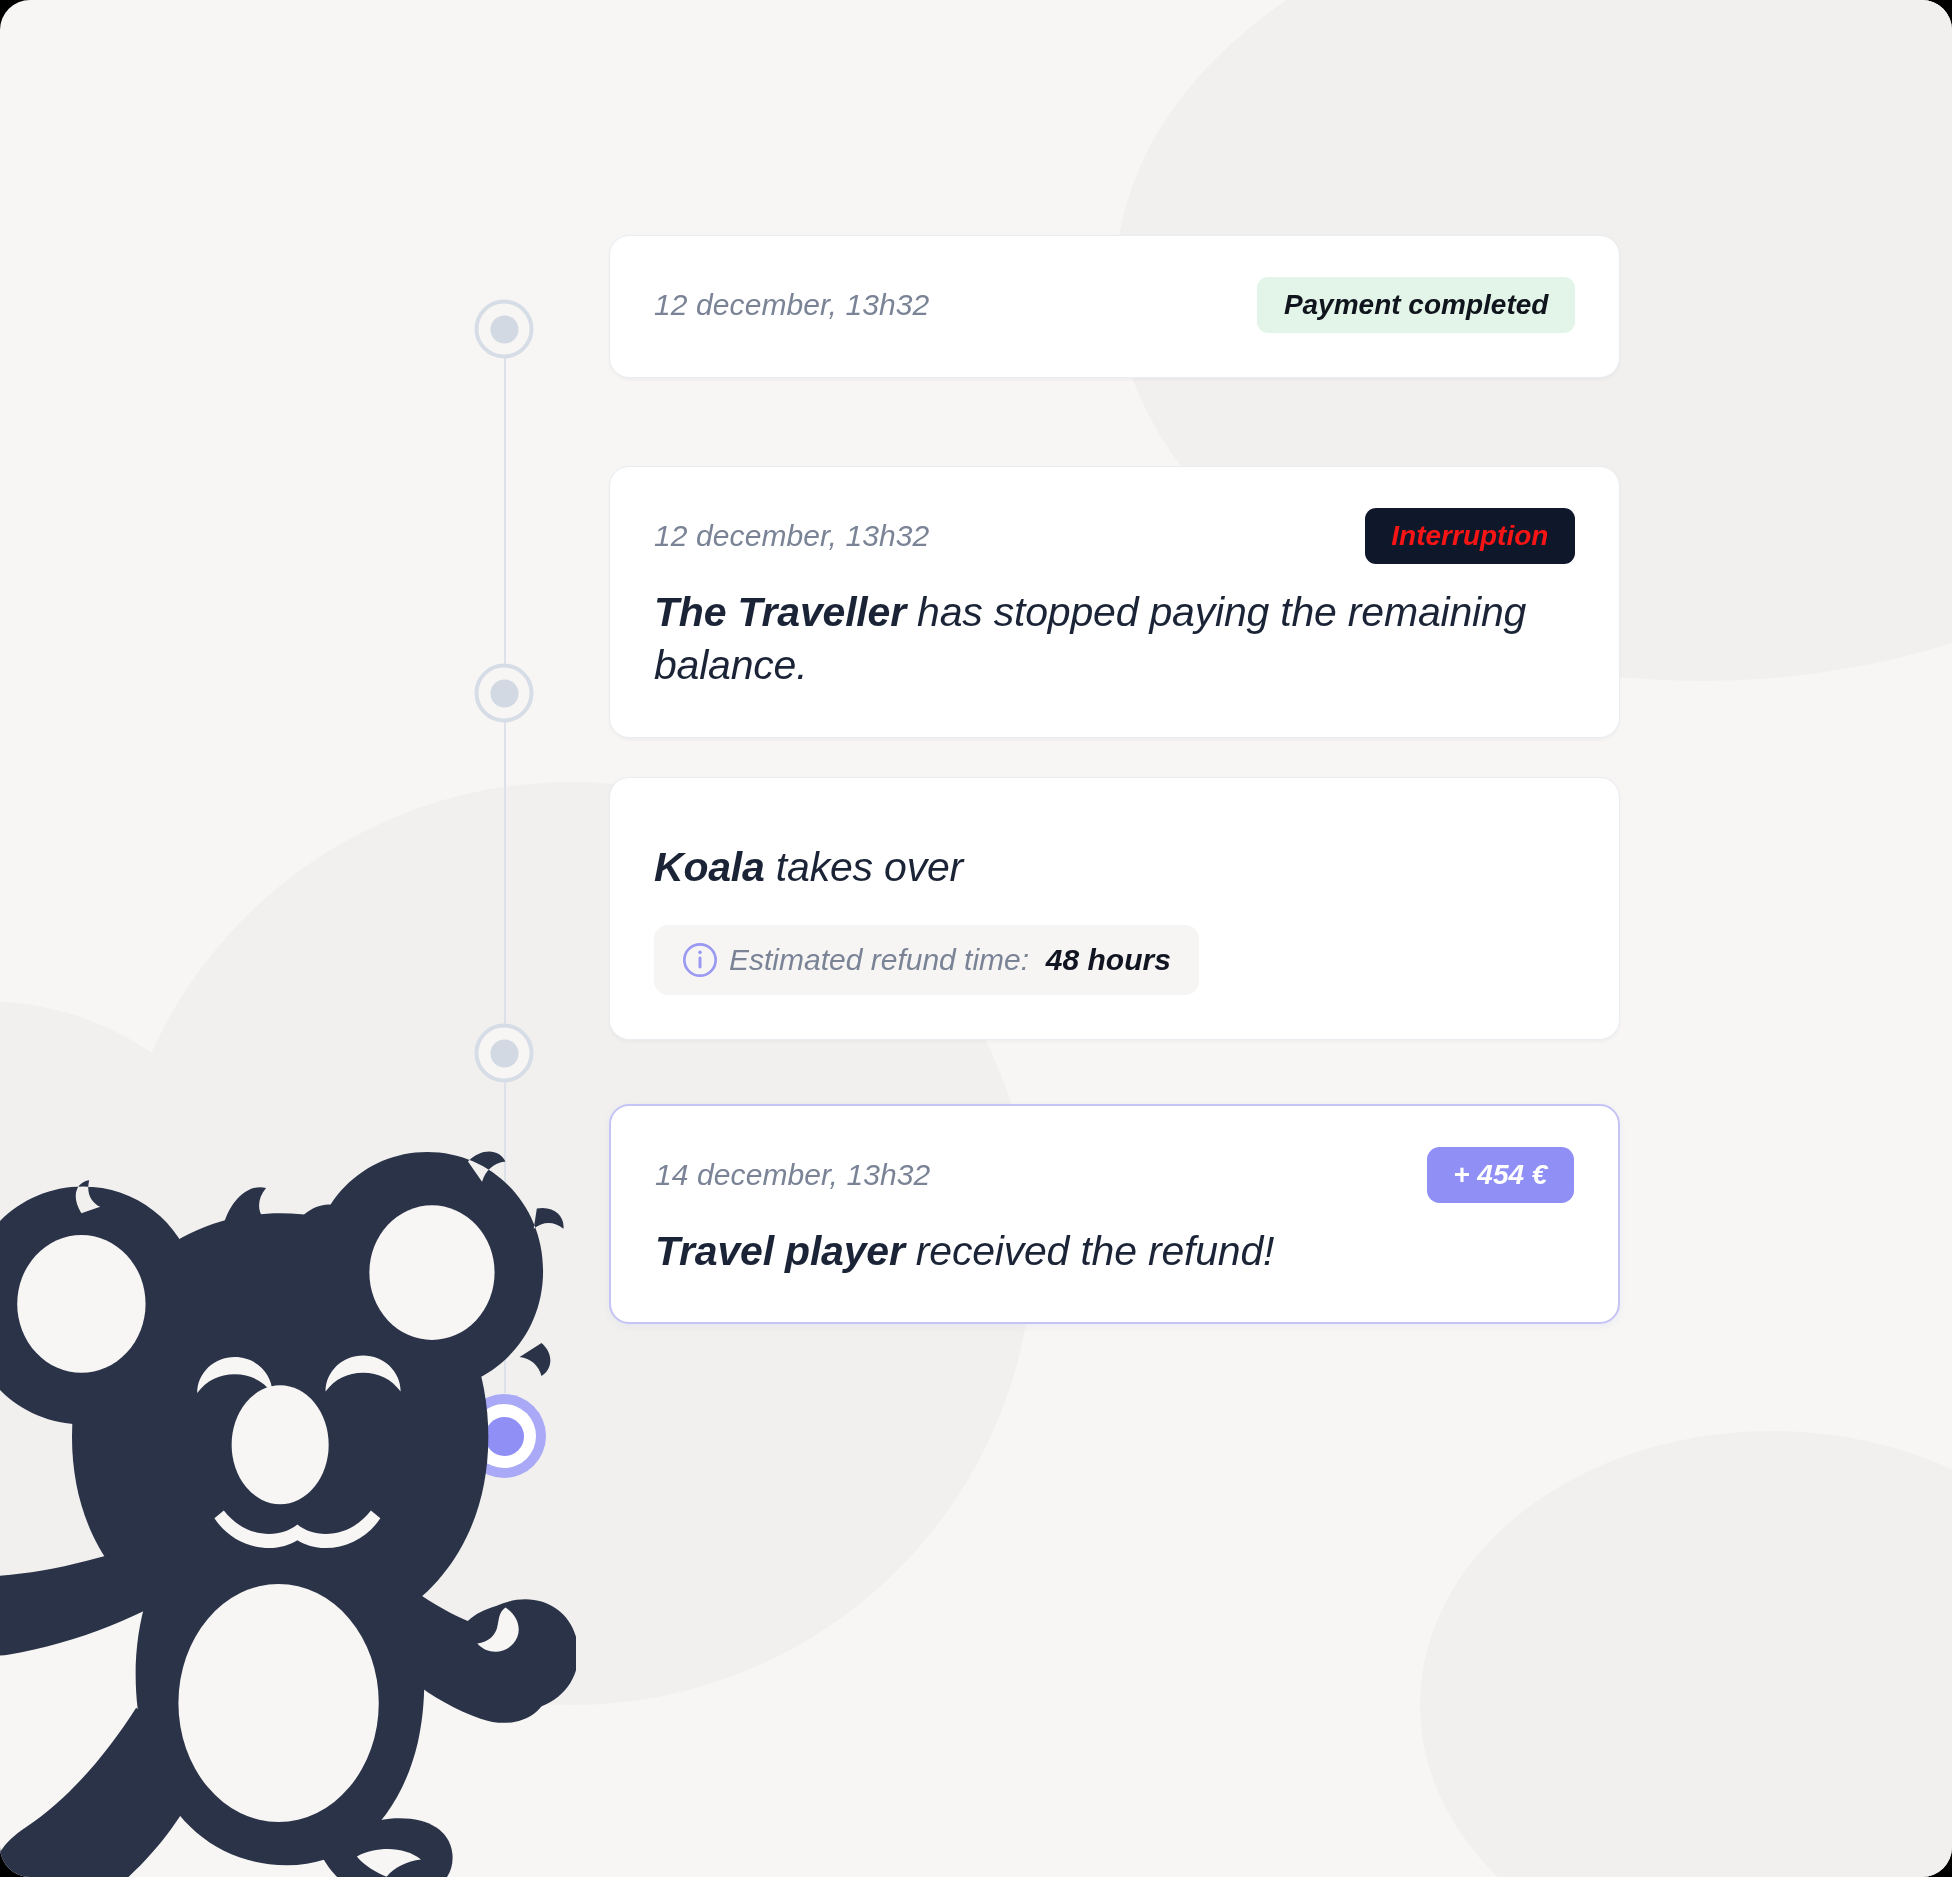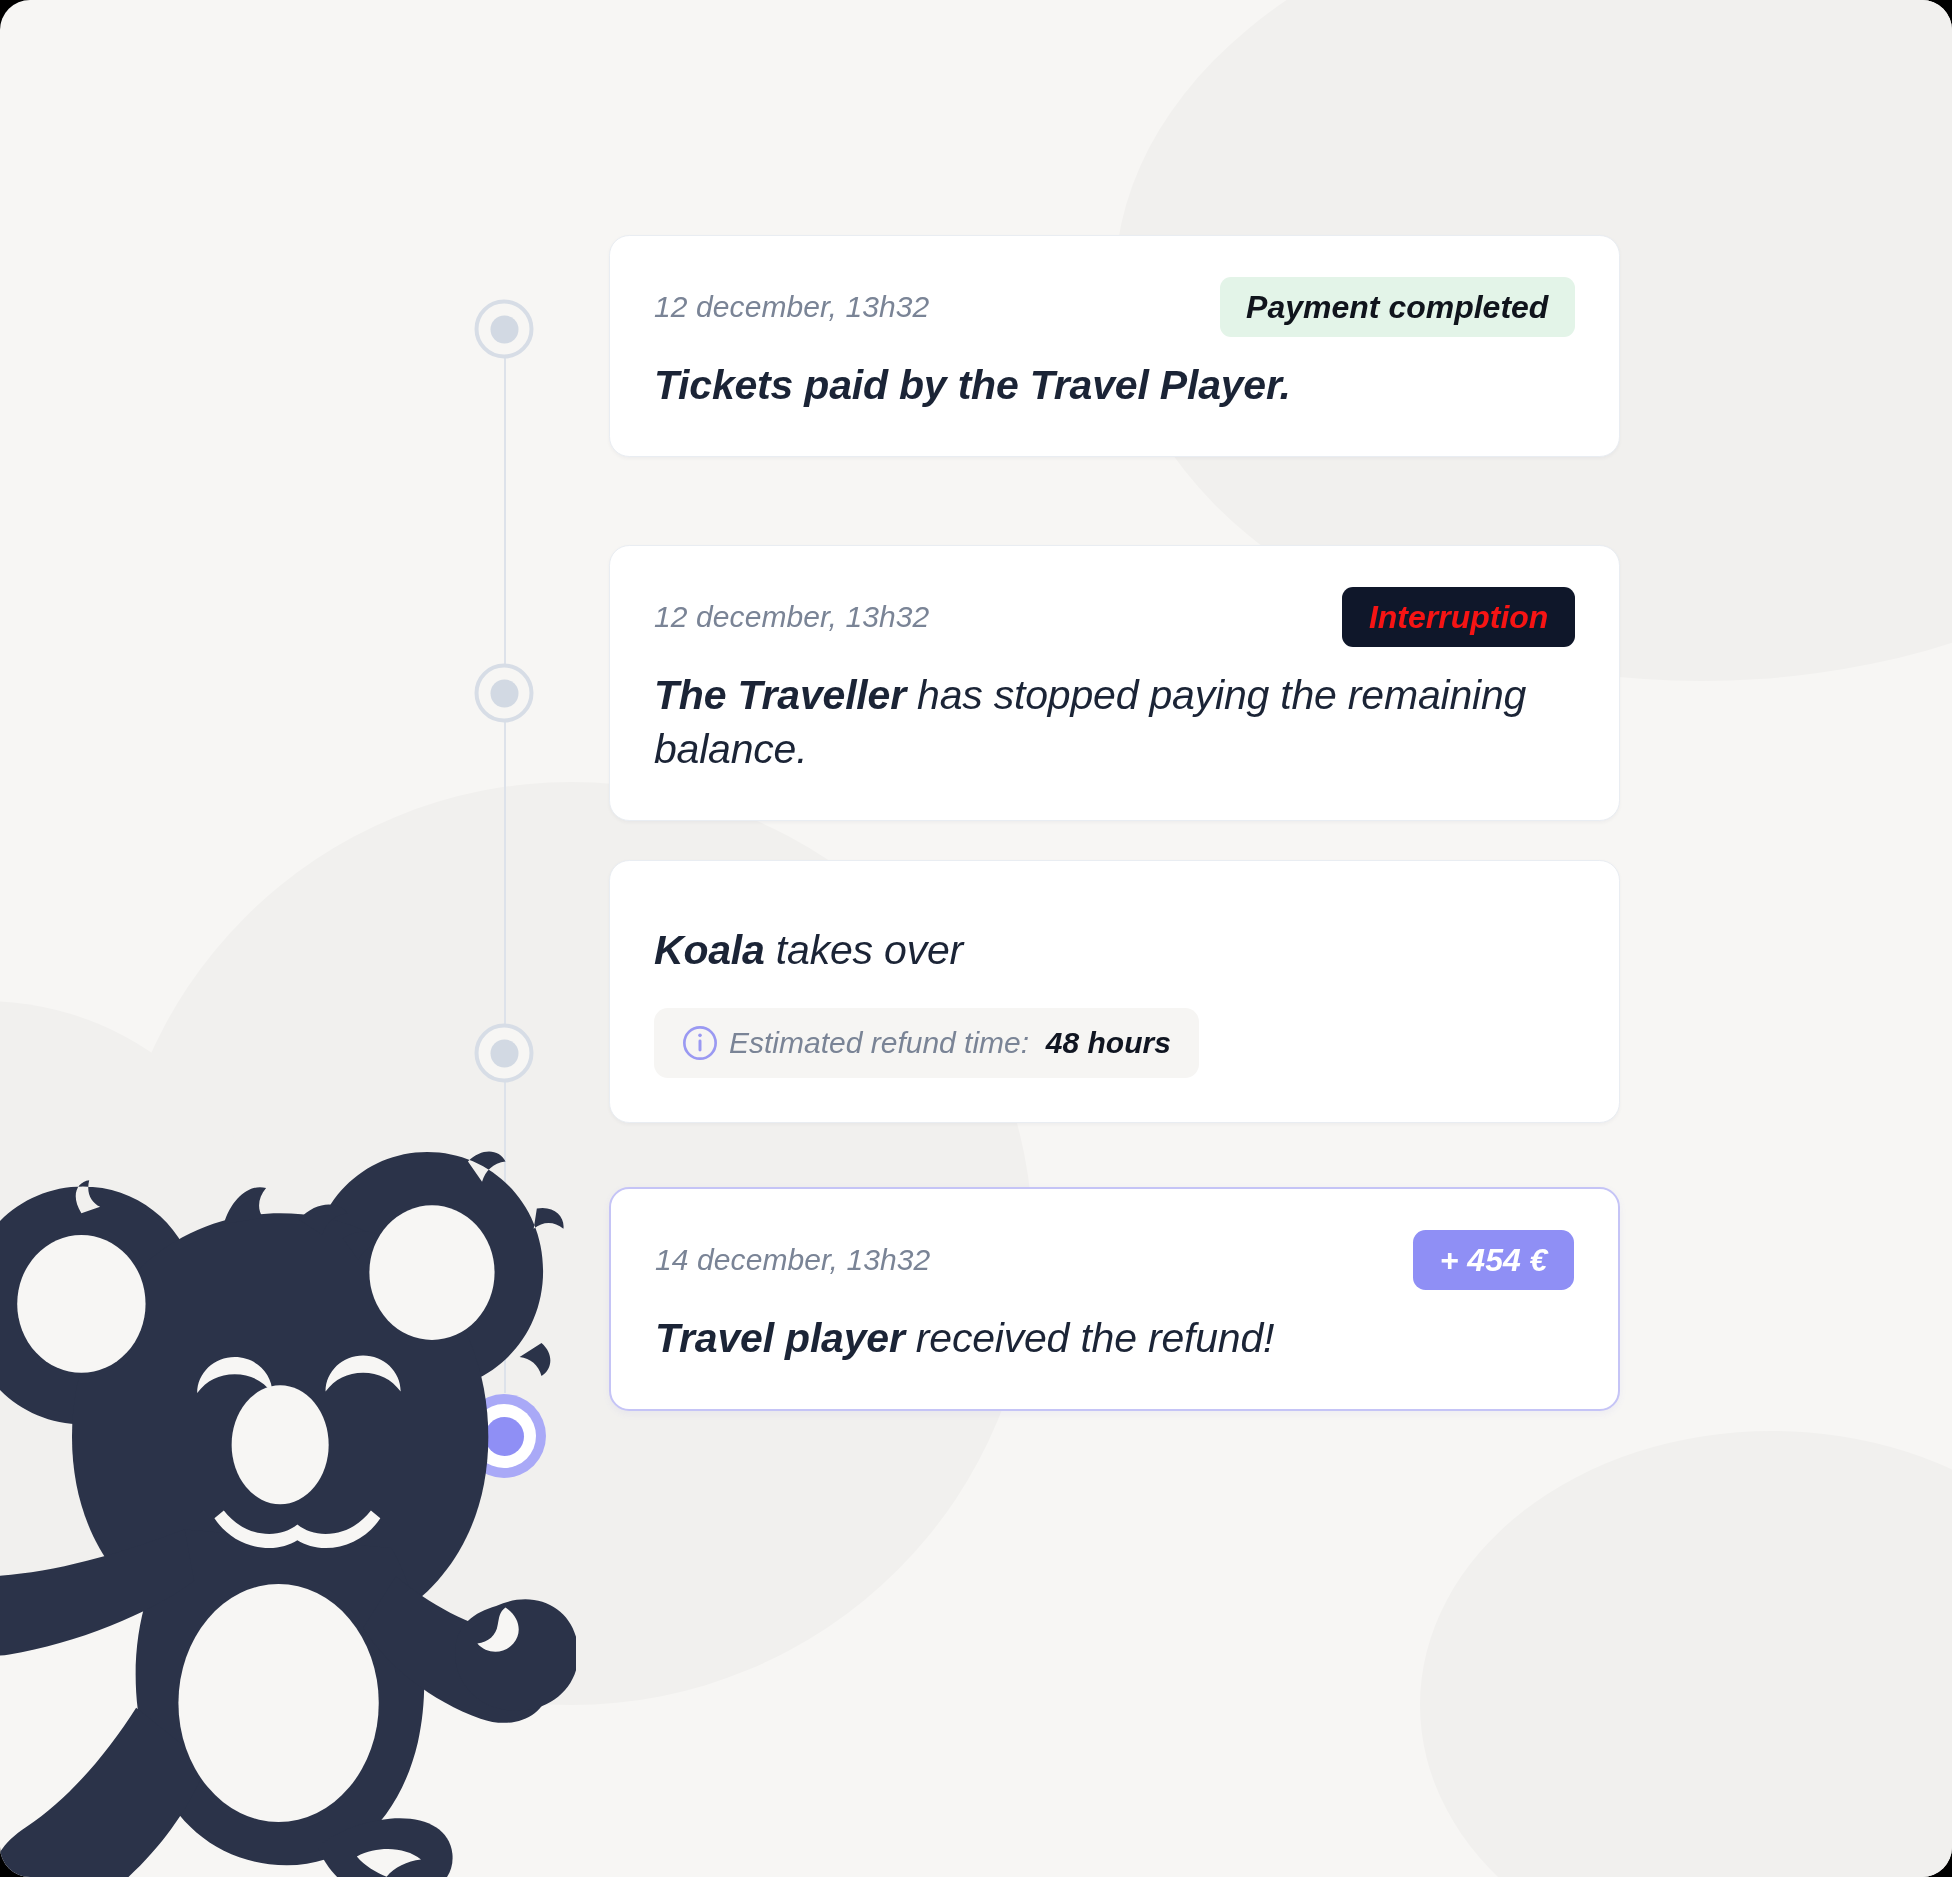--- a/index.html
+++ b/index.html
@@ -139,21 +139,21 @@
     min-height: 55px;
   }
   .timestamp {
     font-size: 30px;
     color: #7a8496;
     letter-spacing: 0.1px;
     white-space: nowrap;
   }
 
   .badge {
-    font-size: 32px;
+    font-size: 28px;
     font-weight: bold;
     padding: 14px 26.6px;
     border-radius: 11px;
     white-space: nowrap;
     line-height: 1;
     margin-left: 28px;
   }
   .badge-success { background: #e3f4e8; color: #10141c; }
   .badge-danger  { background: #0f172a; color: #f61414; }
   .badge-amount  { background: #8f8ff5; color: #ffffff; border-radius: 12.5px; }
@@ -222,23 +222,20 @@
       <div class="ring-white"></div>
     </div>
   </div>
 
   <div class="cards">
 
     <div class="card">
       <div class="card-top">
         <div class="timestamp">12 december, 13h32</div>
         <div class="badge badge-success">Payment completed</div>
-      </div>
-      <div class="card-title all-bold">
-        <span class="lead">Tickets paid by the Travel Player.</span><span></span>
       </div>
     </div>
 
     <div class="gap-a"></div>
 
     <div class="card">
       <div class="card-top">
         <div class="timestamp">12 december, 13h32</div>
         <div class="badge badge-danger">Interruption</div>
       </div>

